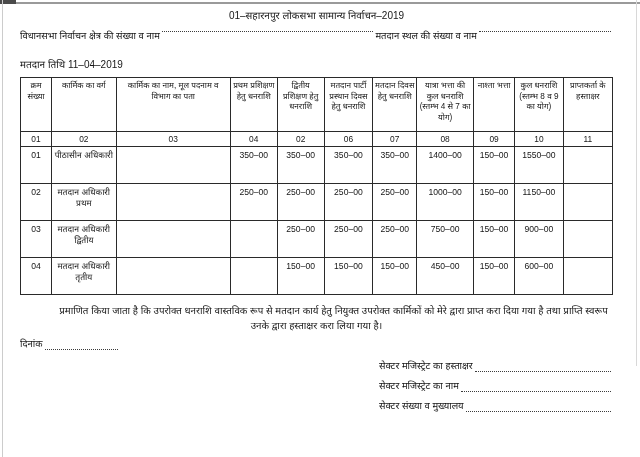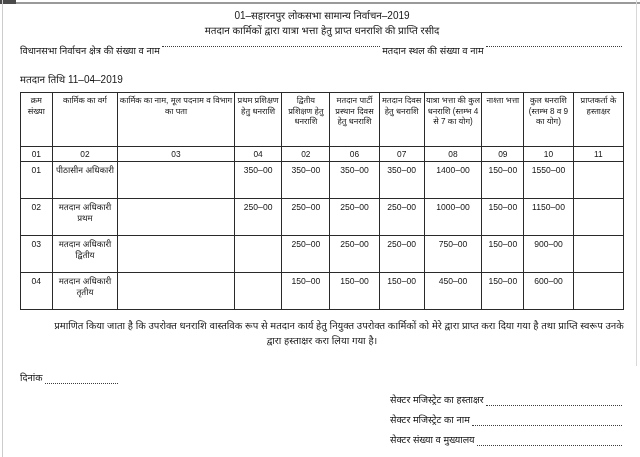--- a/index.html
+++ b/index.html
@@ -10,59 +10,58 @@
     font-family: "Liberation Sans", "DejaVu Sans", sans-serif;
     position: relative;
     overflow: hidden;
   }
   
   .scan-top    { position:absolute; top:2px; left:0; width:100%; height:2px; background:#9a9a9a; }
   .scan-corner { position:absolute; top:0; left:0; width:16px; height:4px; background:#4a4a4a; }
   .scan-left   { position:absolute; top:0; left:2px; width:1px; height:100%; background:#cccccc; }
   .scan-right  { position:absolute; top:0; right:3px; width:1px; height:80%; background:#d8d8d8; }
 
-  .page { position:absolute; inset:0; padding: 9px 16px 0 20px; }
+  .page { position:absolute; inset:0; padding: 9px 27px 0 20px; }
 
   .title { text-align:center; font-size:10px; line-height:1.3; }
   .title + .title { margin-top: 2px; }
 
   .fill-line { display:flex; align-items:flex-start; margin-top:7px; font-size:9.5px; white-space:nowrap; }
   .dotline { border-bottom: 1.4px dotted #3c3c3c; height: 3px; margin: 0 2px; }
   .grow-lg { flex: 1.6; }
   .grow-sm { flex: 1; }
 
   .date-line { margin-top:15px; font-size:10px; }
 
   table { width:100%; border-collapse:collapse; margin-top:6px; table-layout:fixed; }
   th, td { border:1px solid #2a2a2a; text-align:center; vertical-align:top; padding:3px 1px 1px 1px; font-weight:normal; }
   thead th { height:54px; font-size:8.2px; line-height:1.3;margin-top:44px; }
   tr.numrow td { height:15px; font-size:8.4px; padding-top:2px; }
   tr.datarow td { height:37px; font-size:8.6px; line-height:1.3; }
 
   .cert { margin-top:9px; font-size:9.8px; line-height:1.5; text-indent:34px; text-align:center; }
 
-  .dinank-line { display:flex; align-items:flex-end; margin-top:23px; font-size:9.5px; width:100px; }
+  .dinank-line { display:flex; align-items:flex-end; margin-top:4px; font-size:9.5px; width:100px; }
   .dinank-line .dotline { flex:1; }
 
   .sig-block { width:234px; margin-left:auto; margin-top:9px; }
   .sig-line { display:flex; align-items:flex-end; font-size:9.5px; margin-bottom:7px; white-space:nowrap; }
   .sig-line .dotline { flex:1; }
 </style>
 </head>
 <body>
 
 <div class="scan-top"></div>
 <div class="scan-corner"></div>
 <div class="scan-left"></div>
 <div class="scan-right"></div>
 
 <div class="page">
 
   <div class="title">01–सहारनपुर लोकसभा सामान्य निर्वाचन–2019</div>
-  <div class="title">मतदान कार्मिकों द्वारा यात्रा भत्ता हेतु प्राप्त धनराशि की प्राप्ति रसीद</div>
 
   <div class="fill-line">
     <span>विधानसभा निर्वाचन क्षेत्र की संख्या व नाम</span>
     <span class="dotline grow-lg"></span>
     <span>मतदान स्थल की संख्या व नाम</span>
     <span class="dotline grow-sm"></span>
   </div>
 
   <div class="date-line">मतदान तिथि 11–04–2019</div>
 

